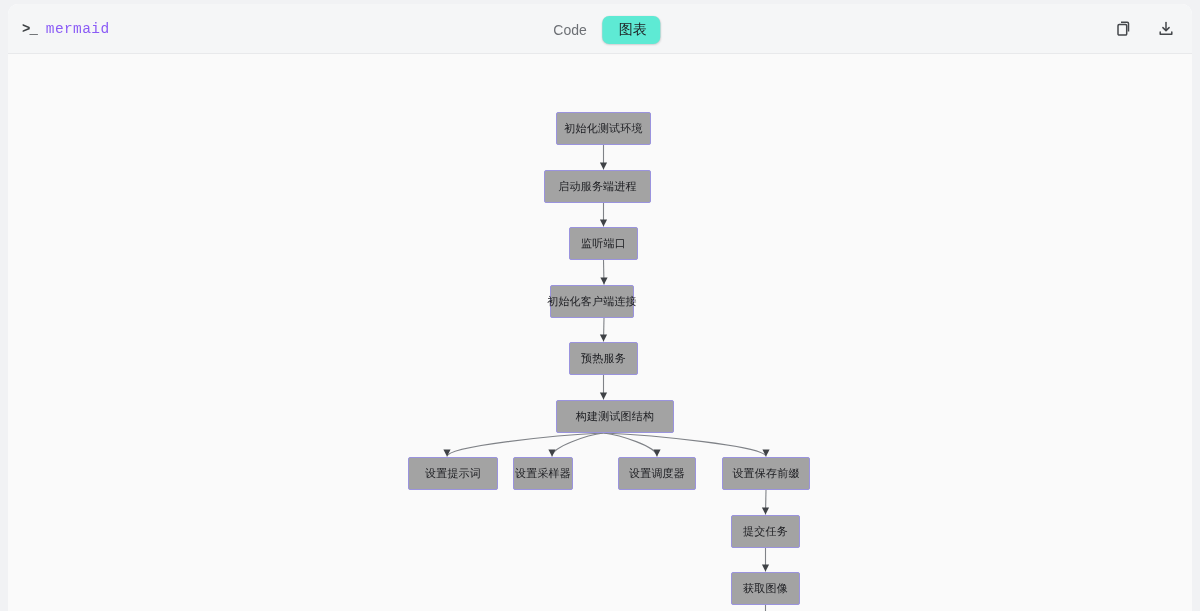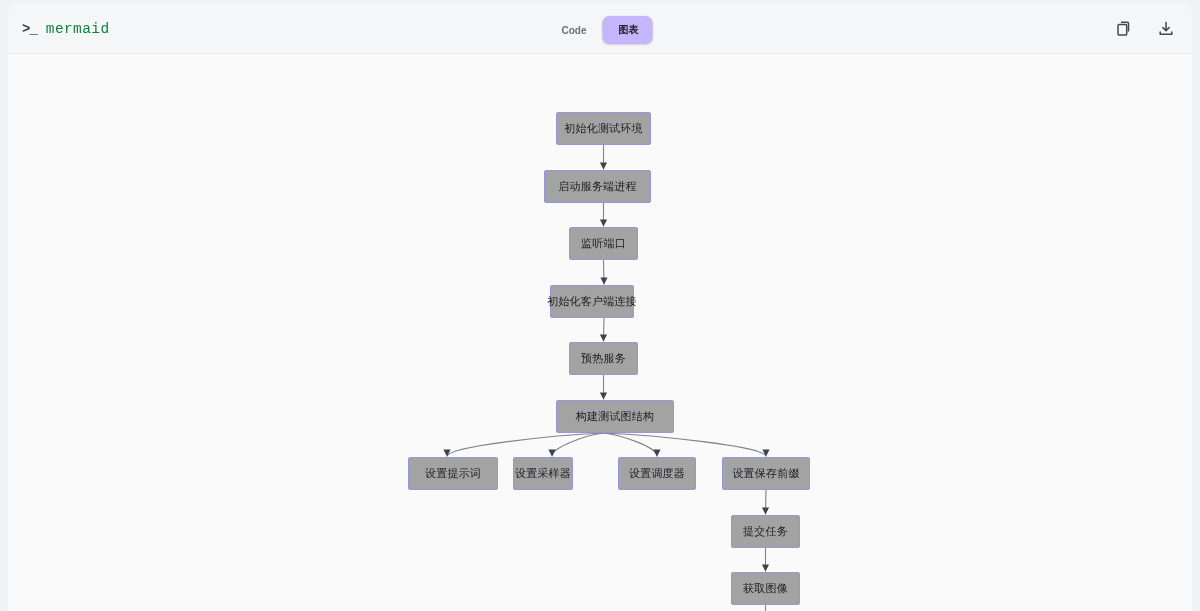--- a/index.html
+++ b/index.html
@@ -34,44 +34,43 @@
     left: 14px; top: 0; height: 50px;
     display: flex; align-items: center; gap: 9px;
   }
   #brand .prompt {
     font-family: "Liberation Mono", "DejaVu Sans Mono", monospace;
     font-size: 14px; color: #3c4043; font-weight: 700;
     letter-spacing: -1px;
   }
   #brand .name {
     font-family: "Liberation Mono", "DejaVu Sans Mono", monospace;
-    font-size: 14.5px; color: #15803d; letter-spacing: .4px;
+    font-size: 14.5px; color: #8b5cf6; letter-spacing: .4px;
   }
   #tabs {
     position: absolute;
     left: 50%; transform: translateX(-50%);
     top: 11px;
     height: 30px;
     display: flex; align-items: center; gap: 2px;
     padding: 0;
   }
   .tab {
     height: 28px;
     padding: 0 14px;
     display: flex; align-items: center; justify-content: center;
-    font-size: 10px;
+    font-size: 14px;
     color: #6d7075;
     border-radius: 7px;
     cursor: pointer;
     background: transparent;
     white-space: nowrap;
-    font-weight: bold;
   }
   .tab.active {
-    background: #c4b5fd;
+    background: #5eead4;
     color: #1f2124;
     box-shadow: 0 1px 2px rgba(16,17,20,.14), 0 0 0 .5px rgba(16,17,20,.05);
     padding-left: 16px;
   }
   #header-actions {
     position: absolute; right: 16px; top: 0; height: 50px;
     display: flex; align-items: center; gap: 22px;
   }
   .hicon { width: 20px; height: 20px; display: block; cursor: pointer; color: #44474b; }
   .hicon svg { display: block; }

